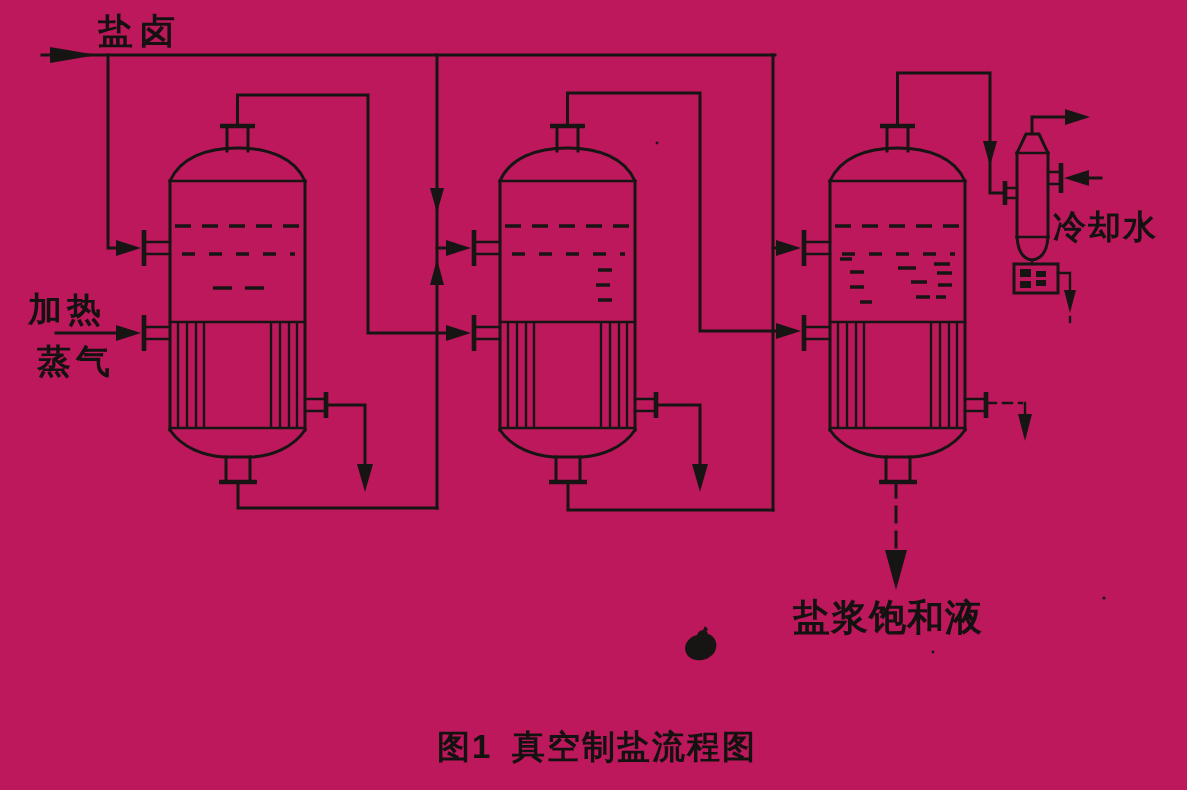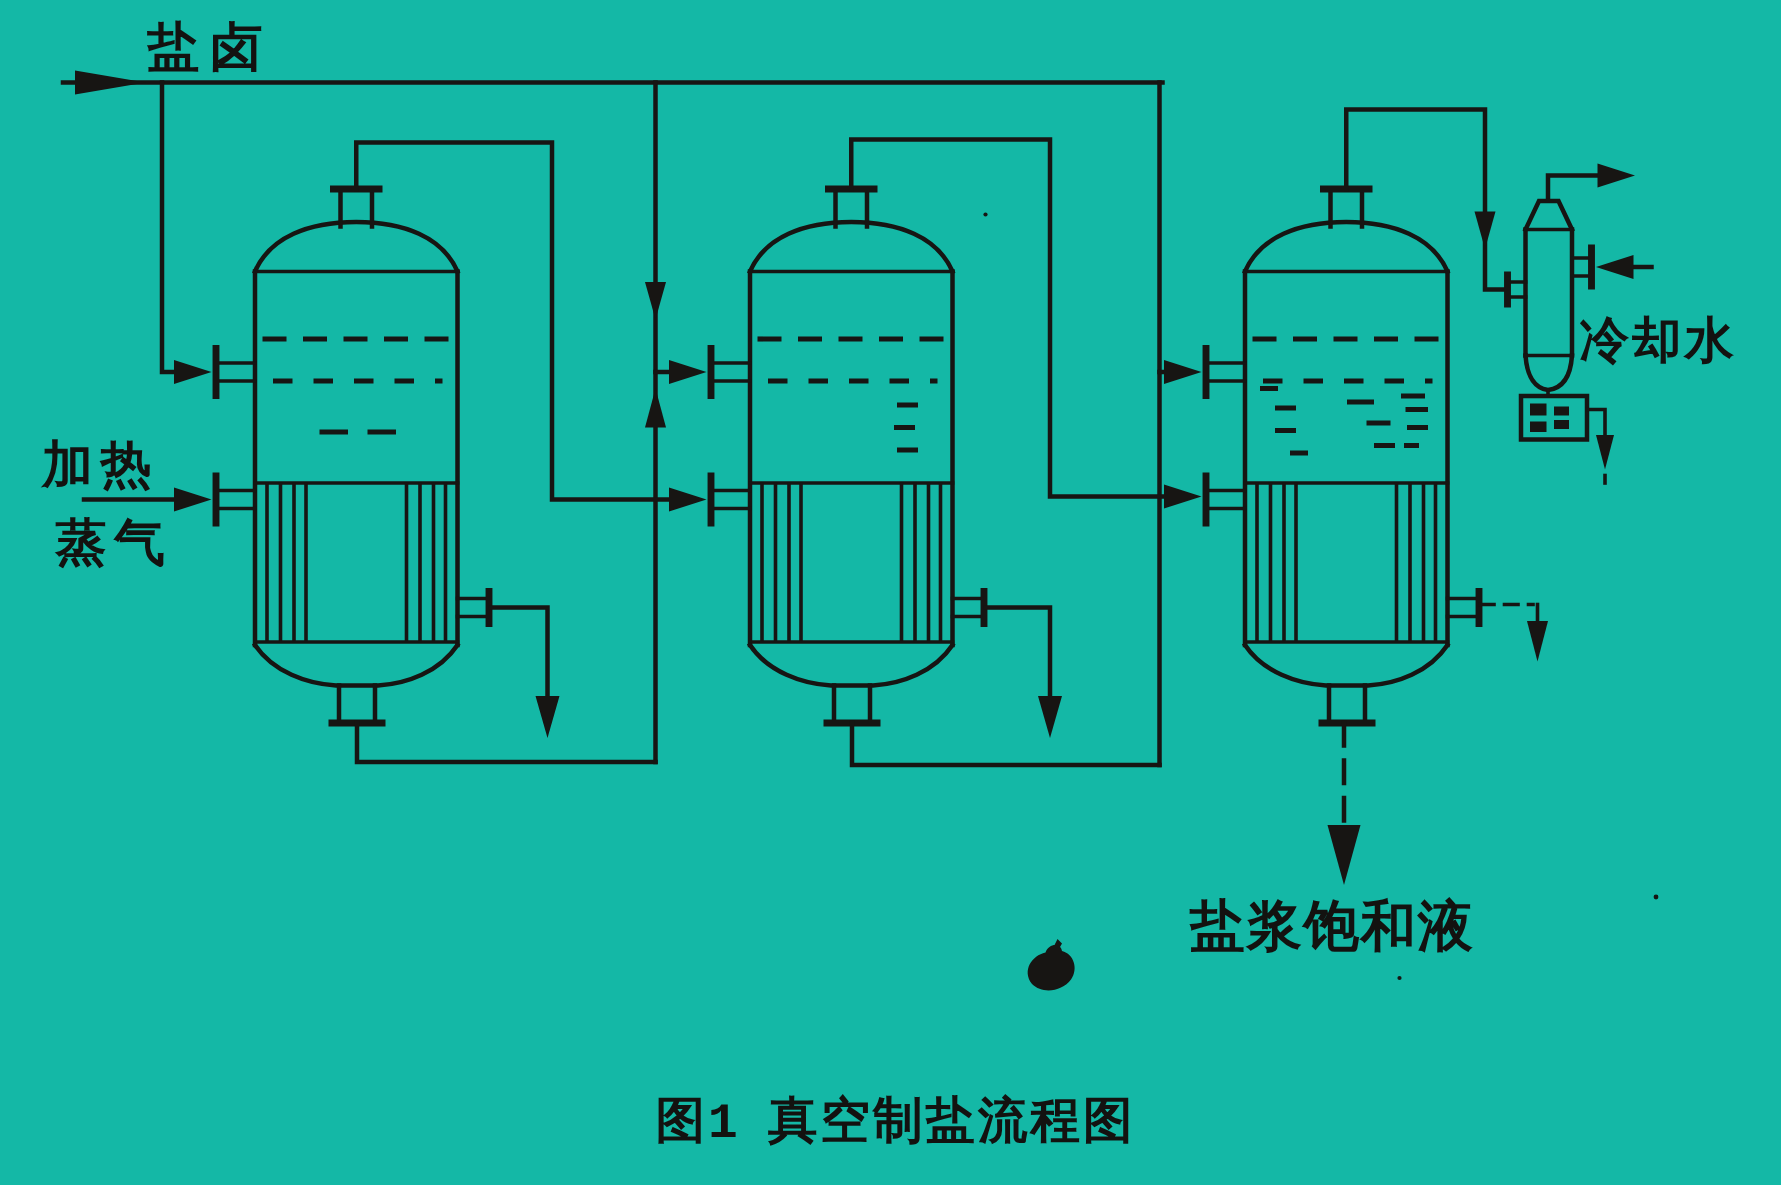--- a/index.html
+++ b/index.html
@@ -1,19 +1,19 @@
 <!DOCTYPE html>
 <html><head>
 <meta charset="utf-8">
 <style>
   html,body{margin:0;padding:0;background:#e8e8e8;}
   .stage{
     width:1187px;height:790px;position:relative;margin:0 auto;
-    background:#14b8a6;overflow:hidden;
-    font-family:Liberation Mono, monospace;
+    background:#be185d;overflow:hidden;
+    font-family:Liberation Sans, sans-serif;
   }
   svg{position:absolute;left:0;top:0;}
   .ln{stroke:#171513;stroke-width:3;fill:none;stroke-linecap:square;}
   .ln2{stroke:#171513;stroke-width:2.4;fill:none;stroke-linecap:square;}
   .fl{stroke:#171513;stroke-width:4.6;fill:none;stroke-linecap:butt;}
   .ah{fill:#171513;stroke:none;}
   .blob{fill:#171513;stroke:none;}
   .lvl{stroke:#171513;stroke-width:3.4;fill:none;stroke-linecap:butt;}
   text{fill:#131210;font-weight:bold;}
   .lab{font-size:35px;letter-spacing:7px;}

